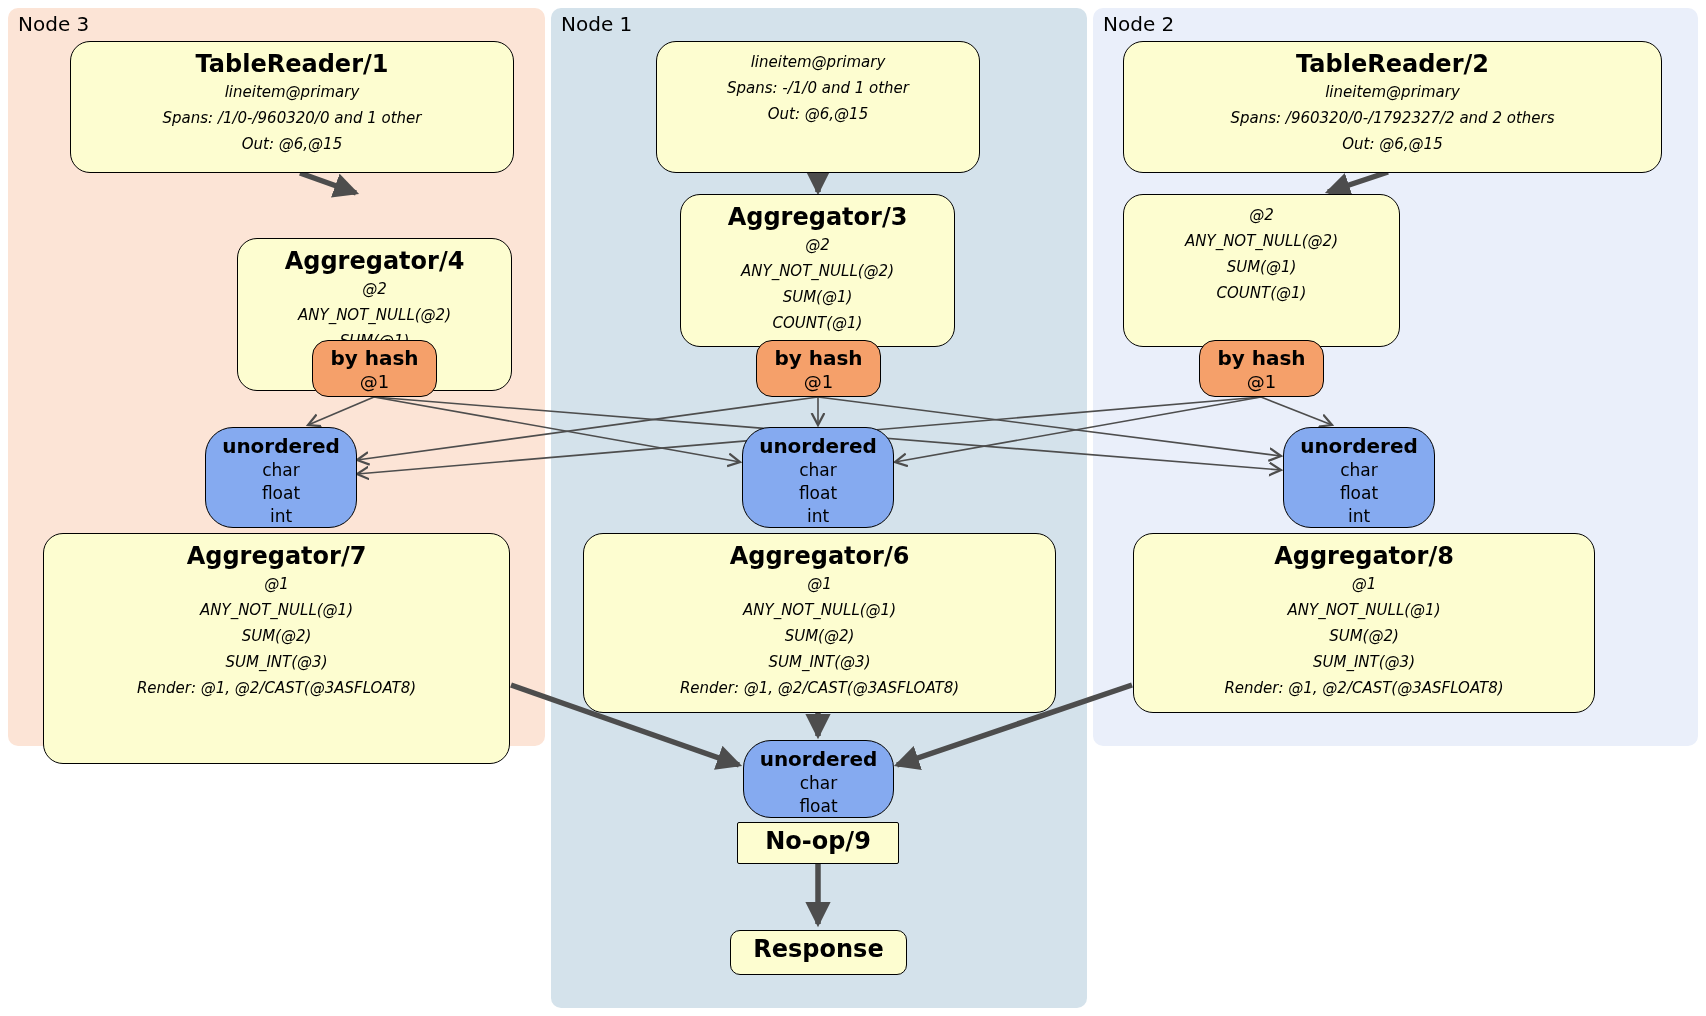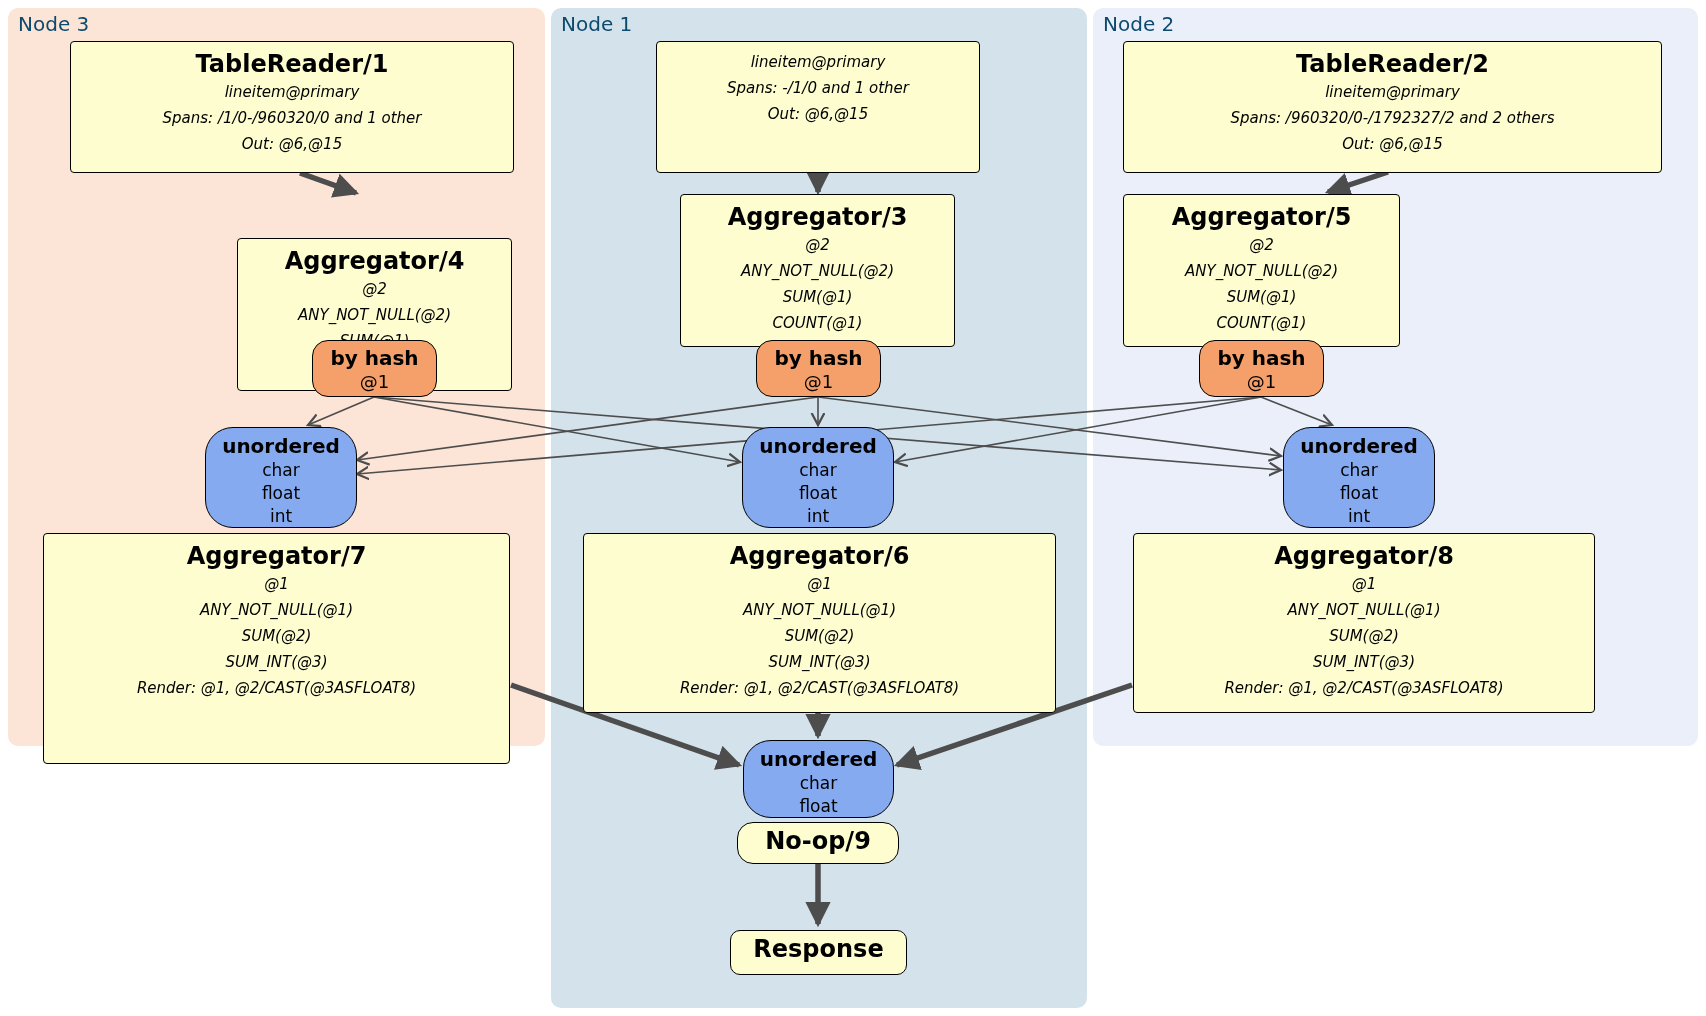--- a/index.html
+++ b/index.html
@@ -2,27 +2,27 @@
 <html><head>
 <meta charset="utf-8">
 <style>
   html,body{margin:0;padding:0;}
   body{
     width:1706px;height:1016px;position:relative;background:#ffffff;
     font-family:"DejaVu Sans","Liberation Sans",sans-serif;color:#000;
     overflow:hidden;
   }
   .region{position:absolute;border-radius:10px;}
-  .region-label{position:absolute;font-size:20px;color:#0c4a6e;}
+  .region-label{position:absolute;font-size:20px;color:#000000;}
   #edges{position:absolute;left:0;top:0;z-index:2;}
   .edge-thin{stroke:#4d4d4d;stroke-width:1.6;fill:none;}
   .edge-thick{stroke:#4d4d4d;stroke-width:5.5;fill:none;}
   .box{
     position:absolute;box-sizing:border-box;text-align:center;
-    background:#fdfdd0;border:1.5px solid #000;border-radius:4px;
+    background:#fdfdd0;border:1.5px solid #000;border-radius:20px;
     padding-top:7px;z-index:3;white-space:nowrap;
   }
   .box .title{display:block;font-weight:bold;font-size:24px;line-height:30px;}
   .box .line{display:block;font-size:15px;line-height:26px;font-style:italic;}
   .router{
     position:absolute;box-sizing:border-box;text-align:center;
     background:#f5a06a;border:1.5px solid #000;border-radius:16px;
     padding-top:4px;z-index:4;white-space:nowrap;
   }
   .router .title{display:block;font-weight:bold;font-size:20px;line-height:26px;}
@@ -100,21 +100,20 @@
   <span class="line">COUNT(@1)</span>
 </div>
 <div class="box" style="left:680px;top:194px;width:275px;height:153px;">
   <span class="title">Aggregator/3</span>
   <span class="line">@2</span>
   <span class="line">ANY_NOT_NULL(@2)</span>
   <span class="line">SUM(@1)</span>
   <span class="line">COUNT(@1)</span>
 </div>
 <div class="box" style="left:1123px;top:194px;width:277px;height:153px;">
-  <span class="title">Aggregator/5</span>
   <span class="line">@2</span>
   <span class="line">ANY_NOT_NULL(@2)</span>
   <span class="line">SUM(@1)</span>
   <span class="line">COUNT(@1)</span>
 </div>
 
 <div class="router" style="left:312px;top:340px;width:125px;height:57px;">
   <span class="title">by hash</span>
   <span class="line">@1</span>
 </div>
@@ -169,18 +168,18 @@
   <span class="line">SUM(@2)</span>
   <span class="line">SUM_INT(@3)</span>
   <span class="line">Render: @1, @2/CAST(@3ASFLOAT8)</span>
 </div>
 
 <div class="sync" style="left:743px;top:740px;width:151px;height:78px;">
   <span class="title">unordered</span>
   <span class="line">char</span>
   <span class="line">float</span>
 </div>
-<div class="box small-box" style="left:737px;top:822px;width:162px;height:42px;border-radius:16px;">
+<div class="box small-box" style="left:737px;top:822px;width:162px;height:42px;border-radius:2px;">
   <span class="title">No-op/9</span>
 </div>
 <div class="box small-box" style="left:730px;top:930px;width:177px;height:45px;border-radius:10px;">
   <span class="title">Response</span>
 </div>
 
 </body></html>

